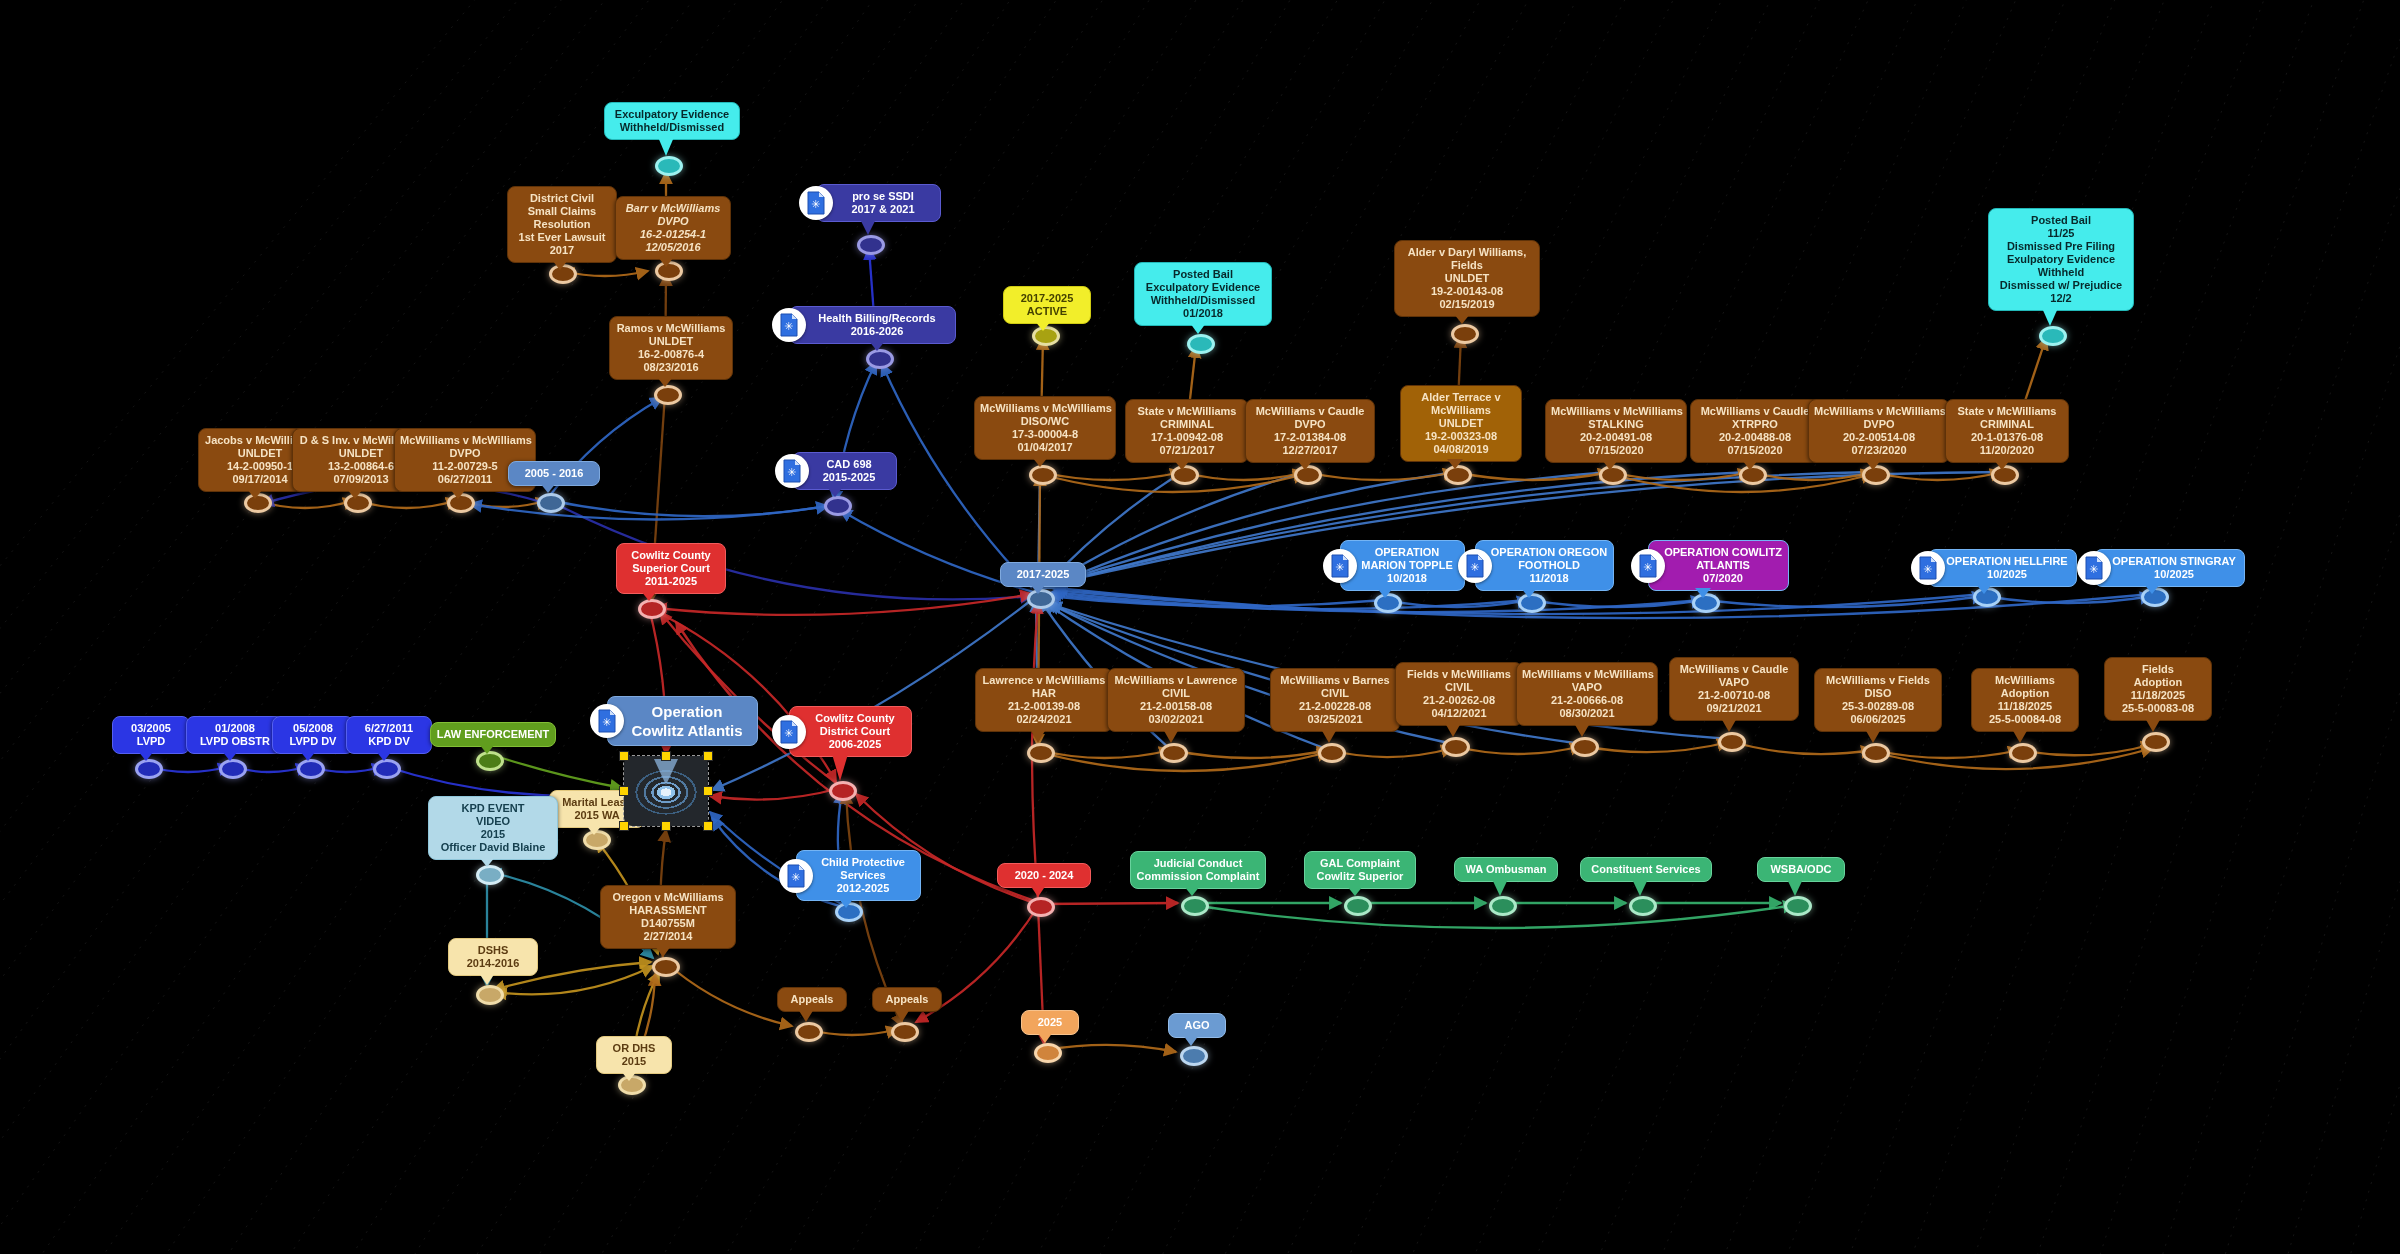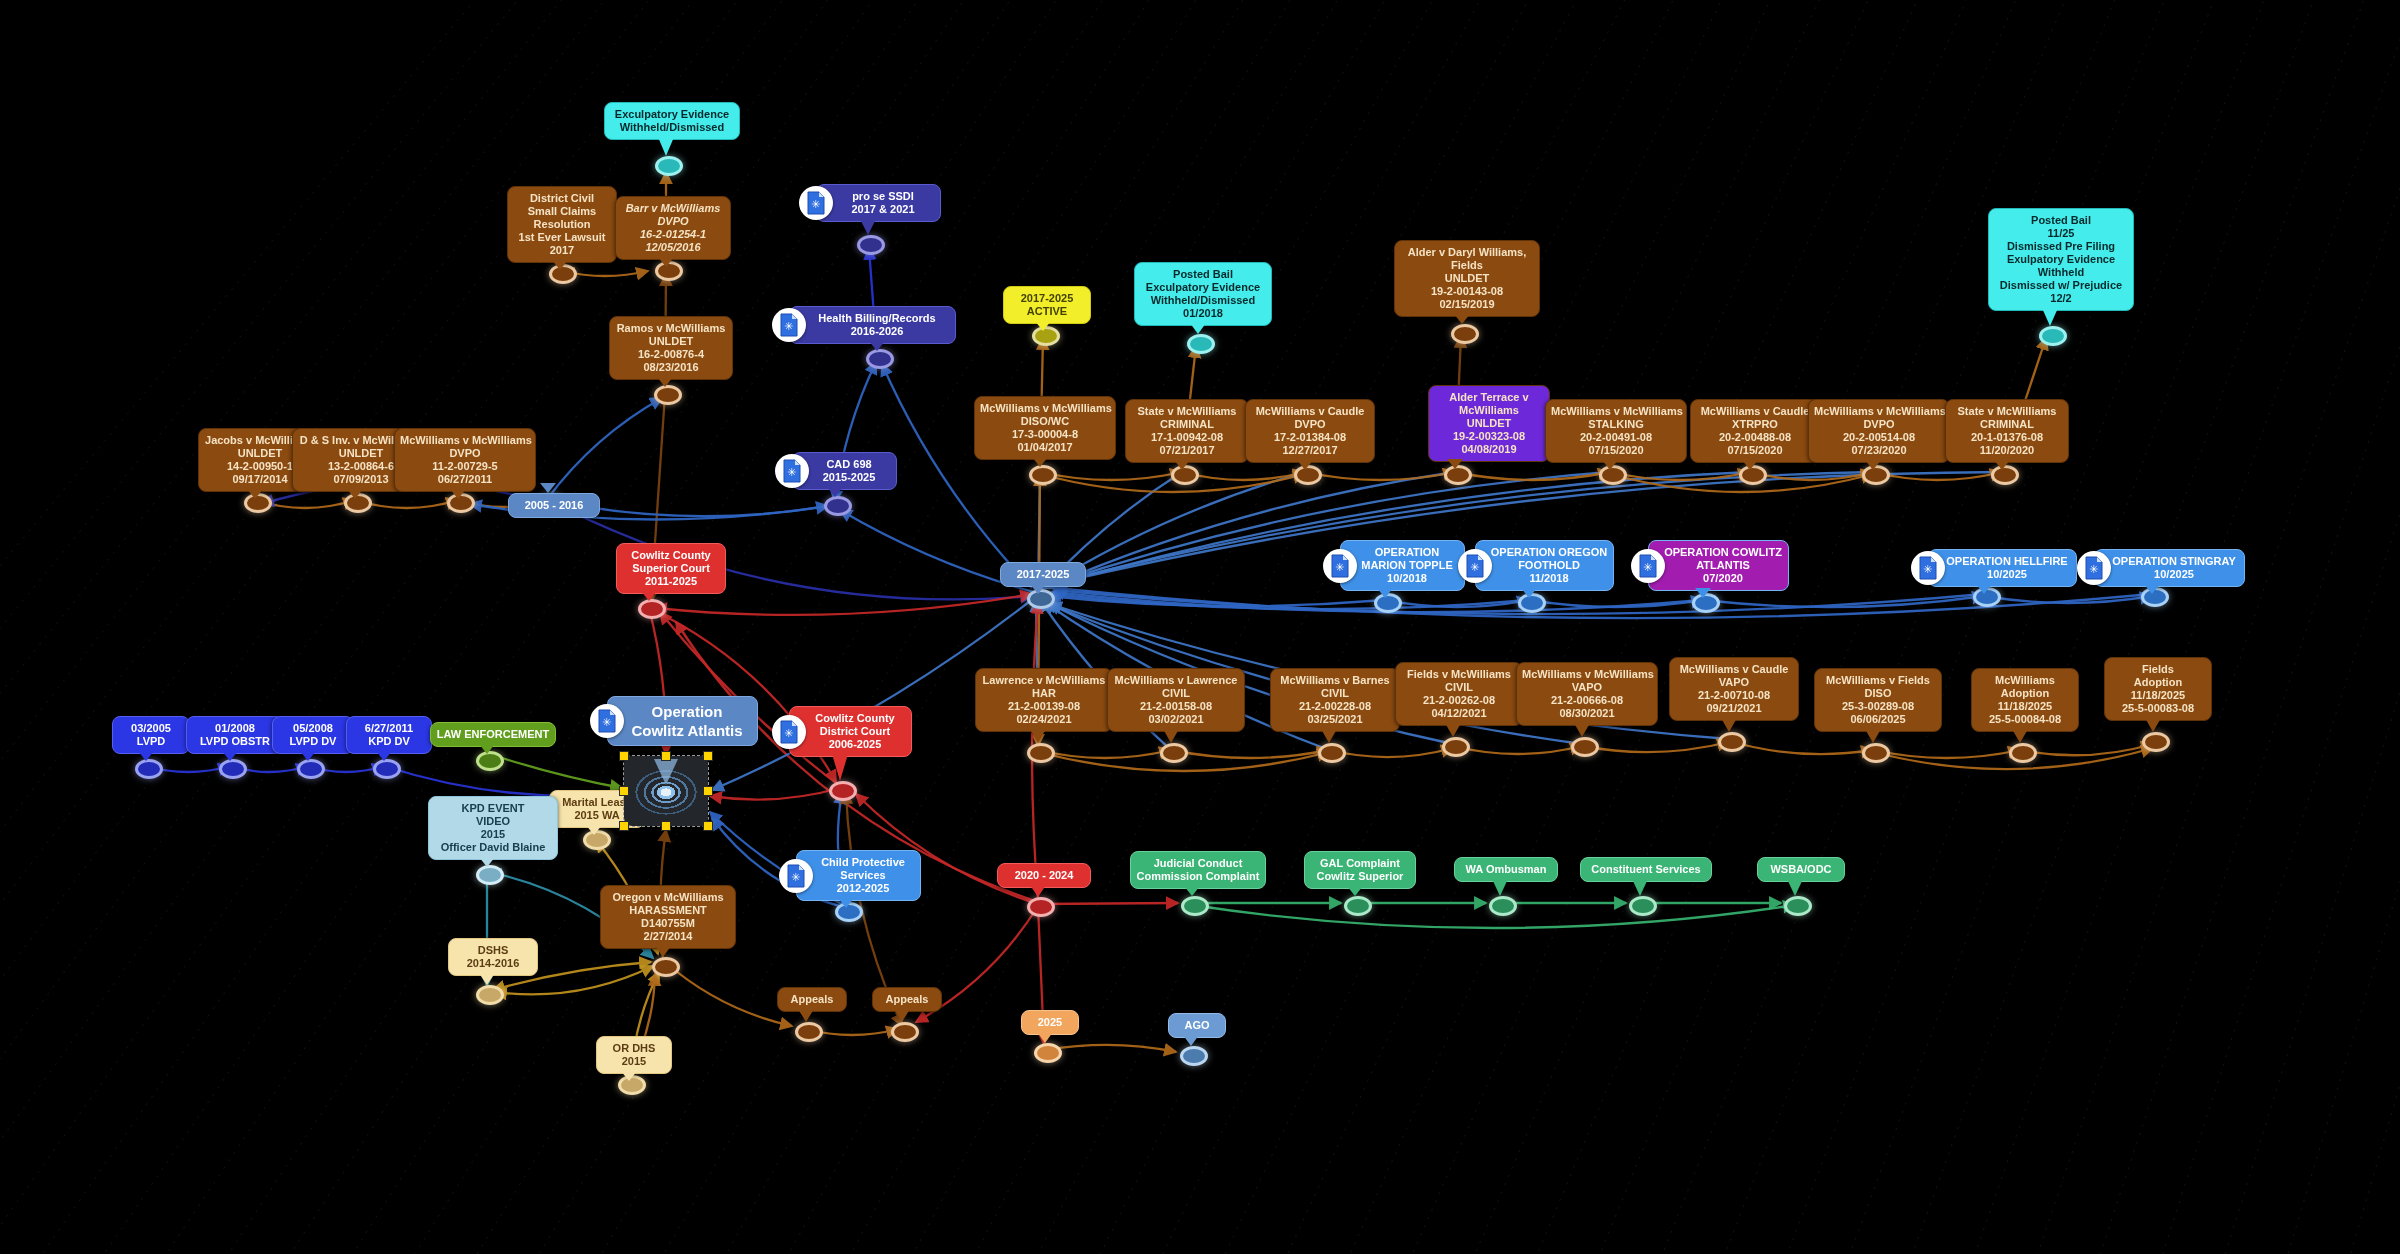--- a/index.html
+++ b/index.html
@@ -339,21 +339,21 @@
       <div class="tail" style="left: 347px; top: 489px; border-top: 10px solid rgb(138, 74, 16);"></div>
       <div class="anchor" style="left: 344px; top: 493px; width: 22px; height: 14px; background: rgb(122, 63, 12); border: 3px solid rgb(236, 201, 162); box-shadow: rgba(236, 201, 162, 0.533) 0px 0px 7px;"></div>
       <div class="node" style="left: 394px; top: 428px; width: 130px; background: rgb(138, 74, 16); border: 1.5px solid rgb(95, 50, 8); color: rgb(246, 227, 196);">
         <div class="ln">McWilliams v McWilliams</div>
         <div class="ln">DVPO</div>
         <div class="ln">11-2-00729-5</div>
         <div class="ln">06/27/2011</div>
       </div>
       <div class="tail" style="left: 450px; top: 489px; border-top: 10px solid rgb(138, 74, 16);"></div>
       <div class="anchor" style="left: 447px; top: 493px; width: 22px; height: 14px; background: rgb(122, 63, 12); border: 3px solid rgb(236, 201, 162); box-shadow: rgba(236, 201, 162, 0.533) 0px 0px 7px;"></div>
-      <div class="node" style="left: 508px; top: 461px; width: 80px; background: rgb(91, 135, 197); border: 1.5px solid rgb(127, 169, 222); color: rgb(255, 255, 255); margin-top: 32px;">
+      <div class="node" style="left: 508px; top: 461px; width: 80px; background: rgb(91, 135, 197); border: 1.5px solid rgb(127, 169, 222); color: rgb(255, 255, 255);">
         <div class="ln">2005 - 2016</div>
       </div>
       <div class="tail" style="left: 540px; top: 483px; border-top: 10px solid rgb(91, 135, 197);"></div>
       <div class="anchor" style="left: 537px; top: 493px; width: 22px; height: 14px; background: rgb(63, 103, 150); border: 3px solid rgb(174, 203, 234); box-shadow: rgba(174, 203, 234, 0.533) 0px 0px 7px;"></div>
       <div class="node" style="left: 792px; top: 452px; width: 84px; background: rgb(58, 58, 162); border: 1.5px solid rgb(91, 91, 208); color: rgb(255, 255, 255); padding-left: 14px;">
         <div class="ln">CAD 698</div>
         <div class="ln">2015-2025</div>
         <div class="badge" style="left: -18px; top: 50%; transform: translateY(-50%);">
           <svg width="20" height="24" viewBox="0 0 20 24">
  <path d="M2 1 h11 l5 5 v17 h-16 z" fill="#2f6fe0" stroke="#1c4fb0" stroke-width="1"></path>
@@ -404,21 +404,21 @@
       <div class="anchor" style="left: 1294px; top: 465px; width: 22px; height: 14px; background: rgb(122, 63, 12); border: 3px solid rgb(236, 201, 162); box-shadow: rgba(236, 201, 162, 0.533) 0px 0px 7px;"></div>
       <div class="node" style="left: 1394px; top: 240px; width: 134px; background: rgb(138, 74, 16); border: 1.5px solid rgb(95, 50, 8); color: rgb(246, 227, 196);">
         <div class="ln">Alder v Daryl Williams,</div>
         <div class="ln">Fields</div>
         <div class="ln">UNLDET</div>
         <div class="ln">19-2-00143-08</div>
         <div class="ln">02/15/2019</div>
       </div>
       <div class="tail" style="left: 1454px; top: 314px; border-top: 10px solid rgb(138, 74, 16);"></div>
       <div class="anchor" style="left: 1451px; top: 324px; width: 22px; height: 14px; background: rgb(122, 63, 12); border: 3px solid rgb(236, 201, 162); box-shadow: rgba(236, 201, 162, 0.533) 0px 0px 7px;"></div>
-      <div class="node" style="left: 1400px; top: 385px; width: 110px; background: #6d28d9; border: 1.5px solid rgb(95, 50, 8); color: rgb(246, 227, 196); margin-left: 28px;">
+      <div class="node" style="left: 1400px; top: 385px; width: 110px; background: #a16207; border: 1.5px solid rgb(95, 50, 8); color: rgb(246, 227, 196);">
         <div class="ln">Alder Terrace v</div>
         <div class="ln">McWilliams</div>
         <div class="ln">UNLDET</div>
         <div class="ln">19-2-00323-08</div>
         <div class="ln">04/08/2019</div>
       </div>
       <div class="tail" style="left: 1447px; top: 459px; border-top: 10px solid rgb(138, 74, 16);"></div>
       <div class="anchor" style="left: 1444px; top: 465px; width: 22px; height: 14px; background: rgb(122, 63, 12); border: 3px solid rgb(236, 201, 162); box-shadow: rgba(236, 201, 162, 0.533) 0px 0px 7px;"></div>
       <div class="node" style="left: 1545px; top: 399px; width: 130px; background: rgb(138, 74, 16); border: 1.5px solid rgb(95, 50, 8); color: rgb(246, 227, 196);">
         <div class="ln">McWilliams v McWilliams</div>

